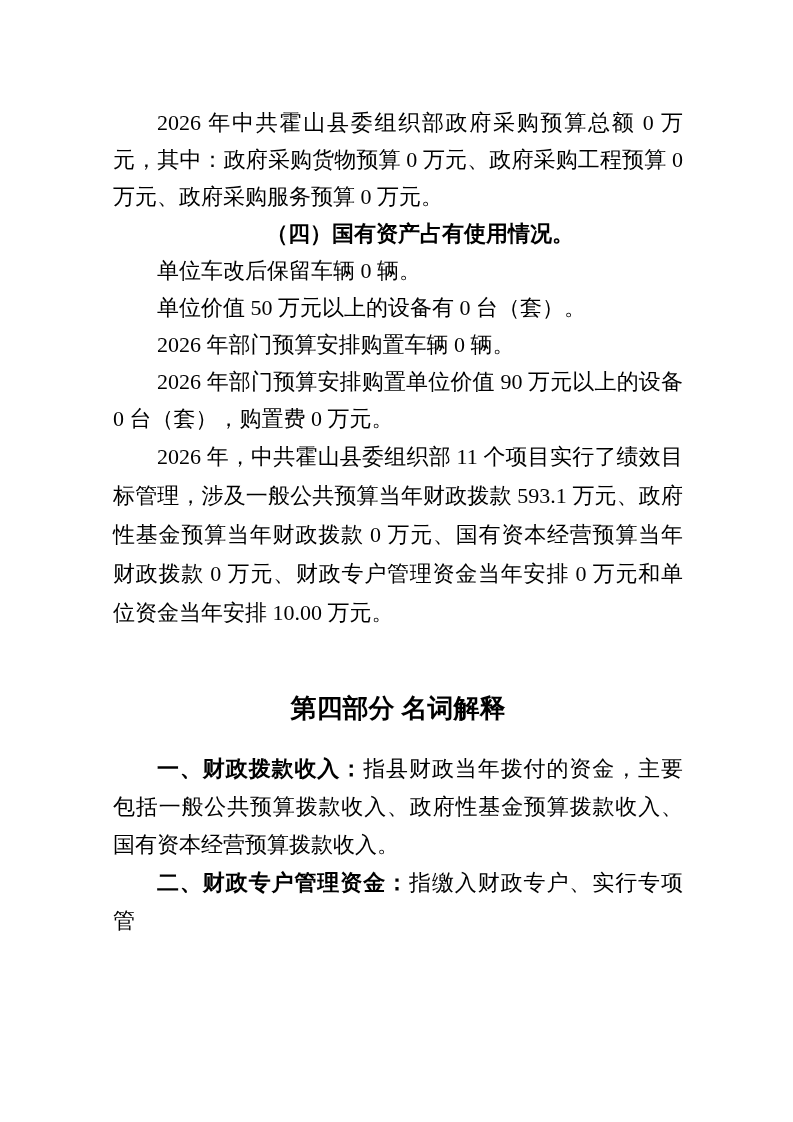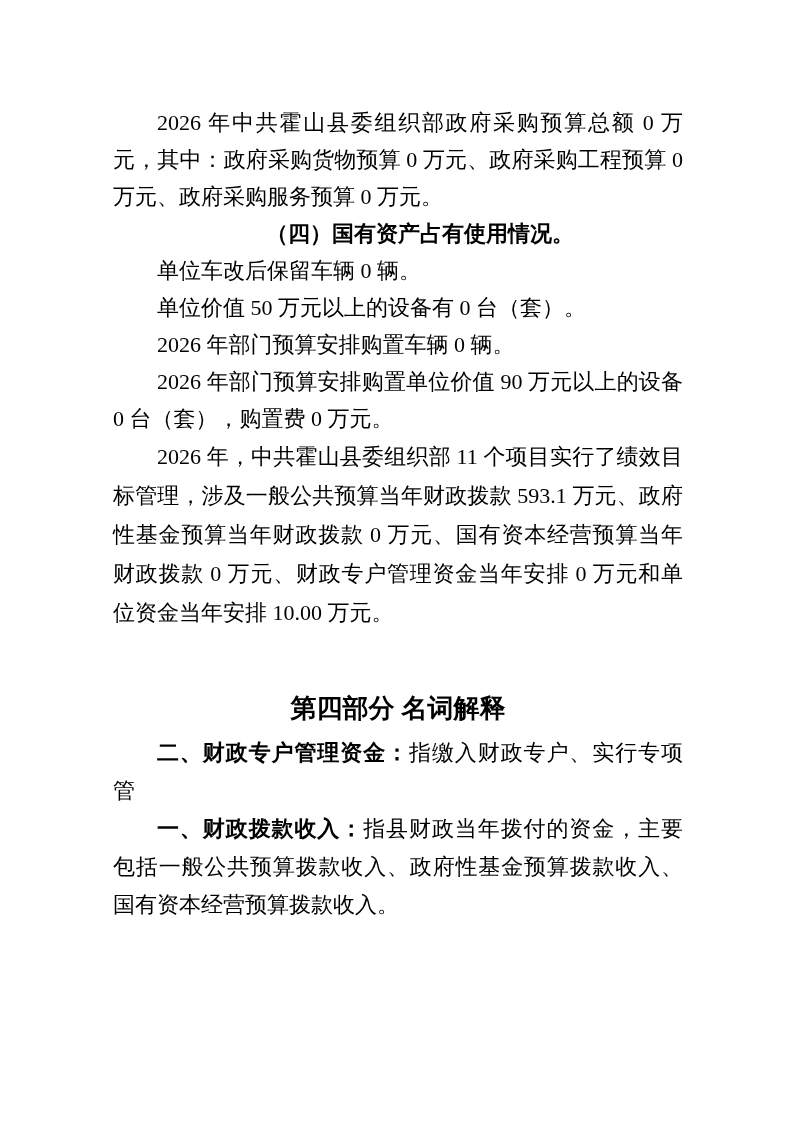--- a/index.html
+++ b/index.html
@@ -44,21 +44,21 @@
     color: #000000;
     text-align: center;
   }
   .part-title {
     font-family: "Liberation Sans", "DejaVu Sans", sans-serif;
     font-weight: bold;
     font-size: 26px;
     line-height: 40px;
     text-align: center;
     text-indent: 0;
-    margin: 56px 0 6px 0;
+    margin: 56px 0 22px 0;
     color: #000000;
   }
   .term-para {
     font-family: "Liberation Serif", "DejaVu Serif", serif;
     font-size: 22px;
     line-height: 38px;
     text-align: justify;
     text-justify: inter-ideograph;
     text-indent: 2em;
     margin: 0;
@@ -95,20 +95,20 @@
 
     <p class="para">2026 年部门预算安排购置车辆 0 辆。</p>
 
     <p class="para">2026 年部门预算安排购置单位价值 90 万元以上的设备 0 台（套），购置费 0 万元。</p>
 
 
     <p class="para para-wide">2026 年，中共霍山县委组织部 11 个项目实行了绩效目标管理，涉及一般公共预算当年财政拨款 593.1 万元、政府性基金预算当年财政拨款 0 万元、国有资本经营预算当年财政拨款 0 万元、财政专户管理资金当年安排 0 万元和单位资金当年安排 10.00 万元。</p>
 
     <h2 class="part-title">第四部分 名词解释</h2>
 
+    <p class="term-para"><span class="term-label">一、财政拨款收入：</span><span>指县财政当年拨付的资金，主要包括一般公共预算拨款收入、政府性基金预算拨款收入、国有资本经营预算拨款收入。</span></p>
+
     <p class="term-para"><span class="term-label">二、财政专户管理资金：</span><span>指缴入财政专户、实行专项管</span></p>
-
-    <p class="term-para"><span class="term-label">一、财政拨款收入：</span><span>指县财政当年拨付的资金，主要包括一般公共预算拨款收入、政府性基金预算拨款收入、国有资本经营预算拨款收入。</span></p>
 
   </div>
 
   <div class="page-footer">– 14 –</div>
 </div>
 
 </body></html>

